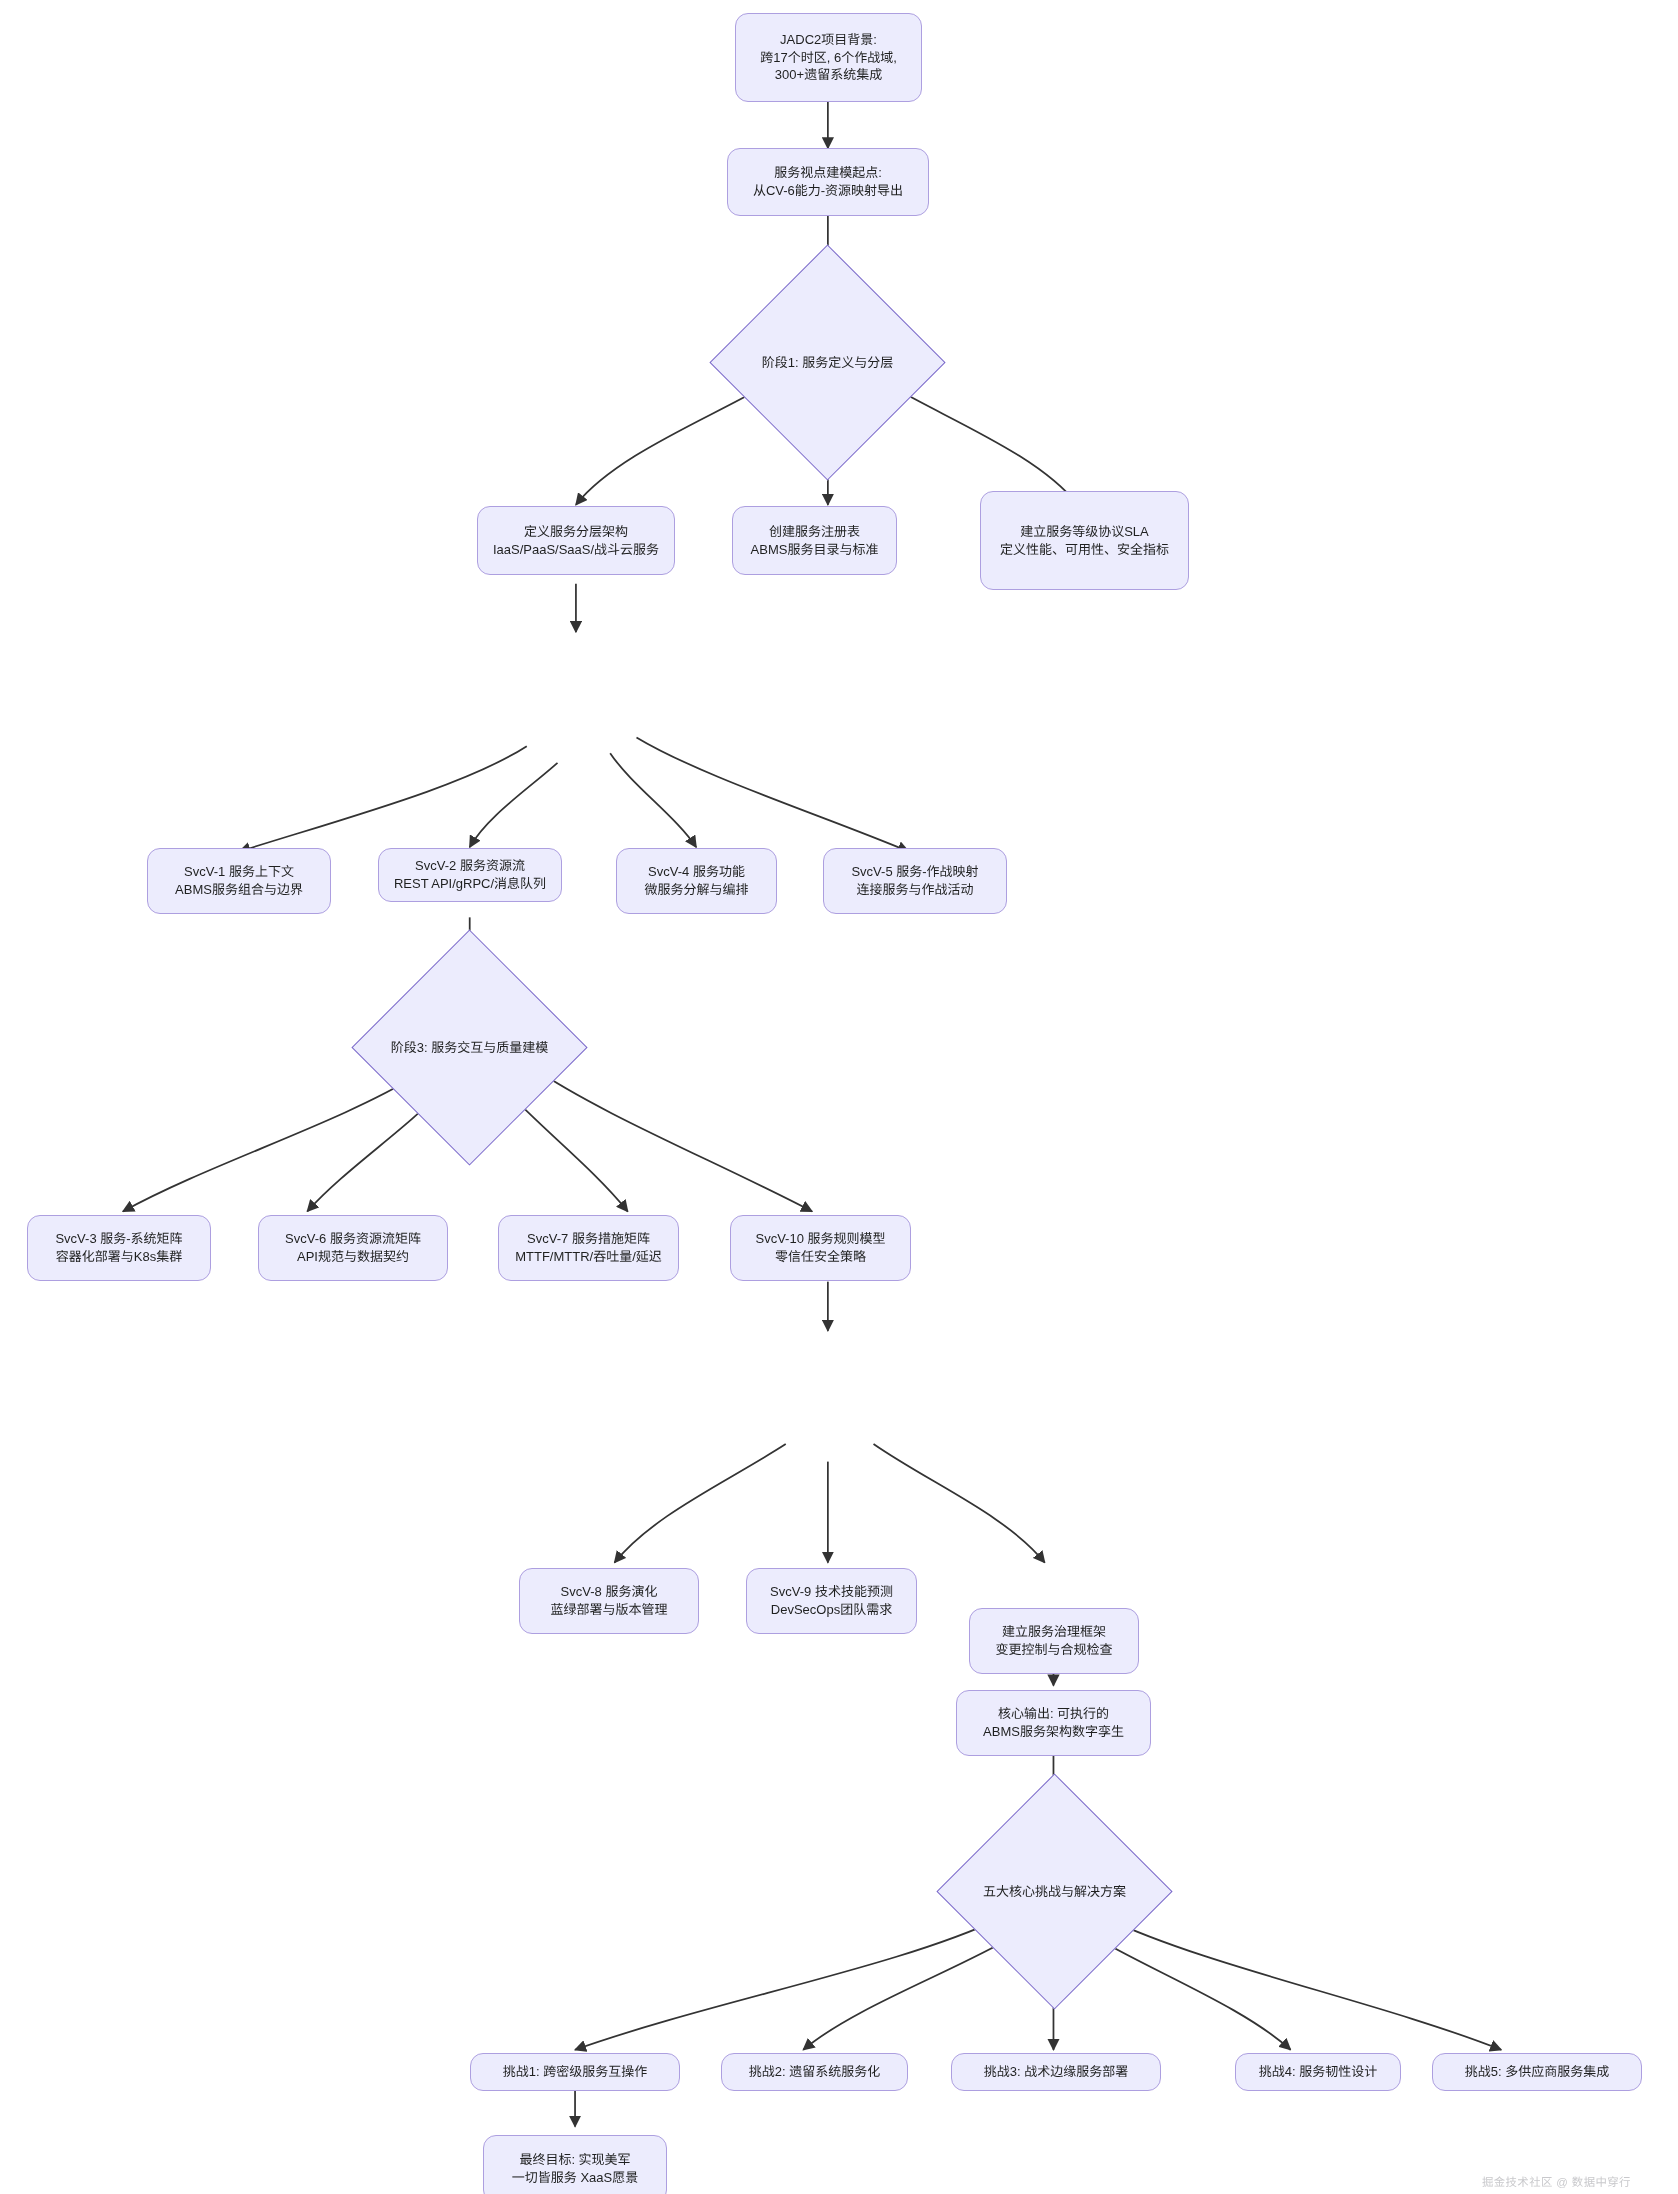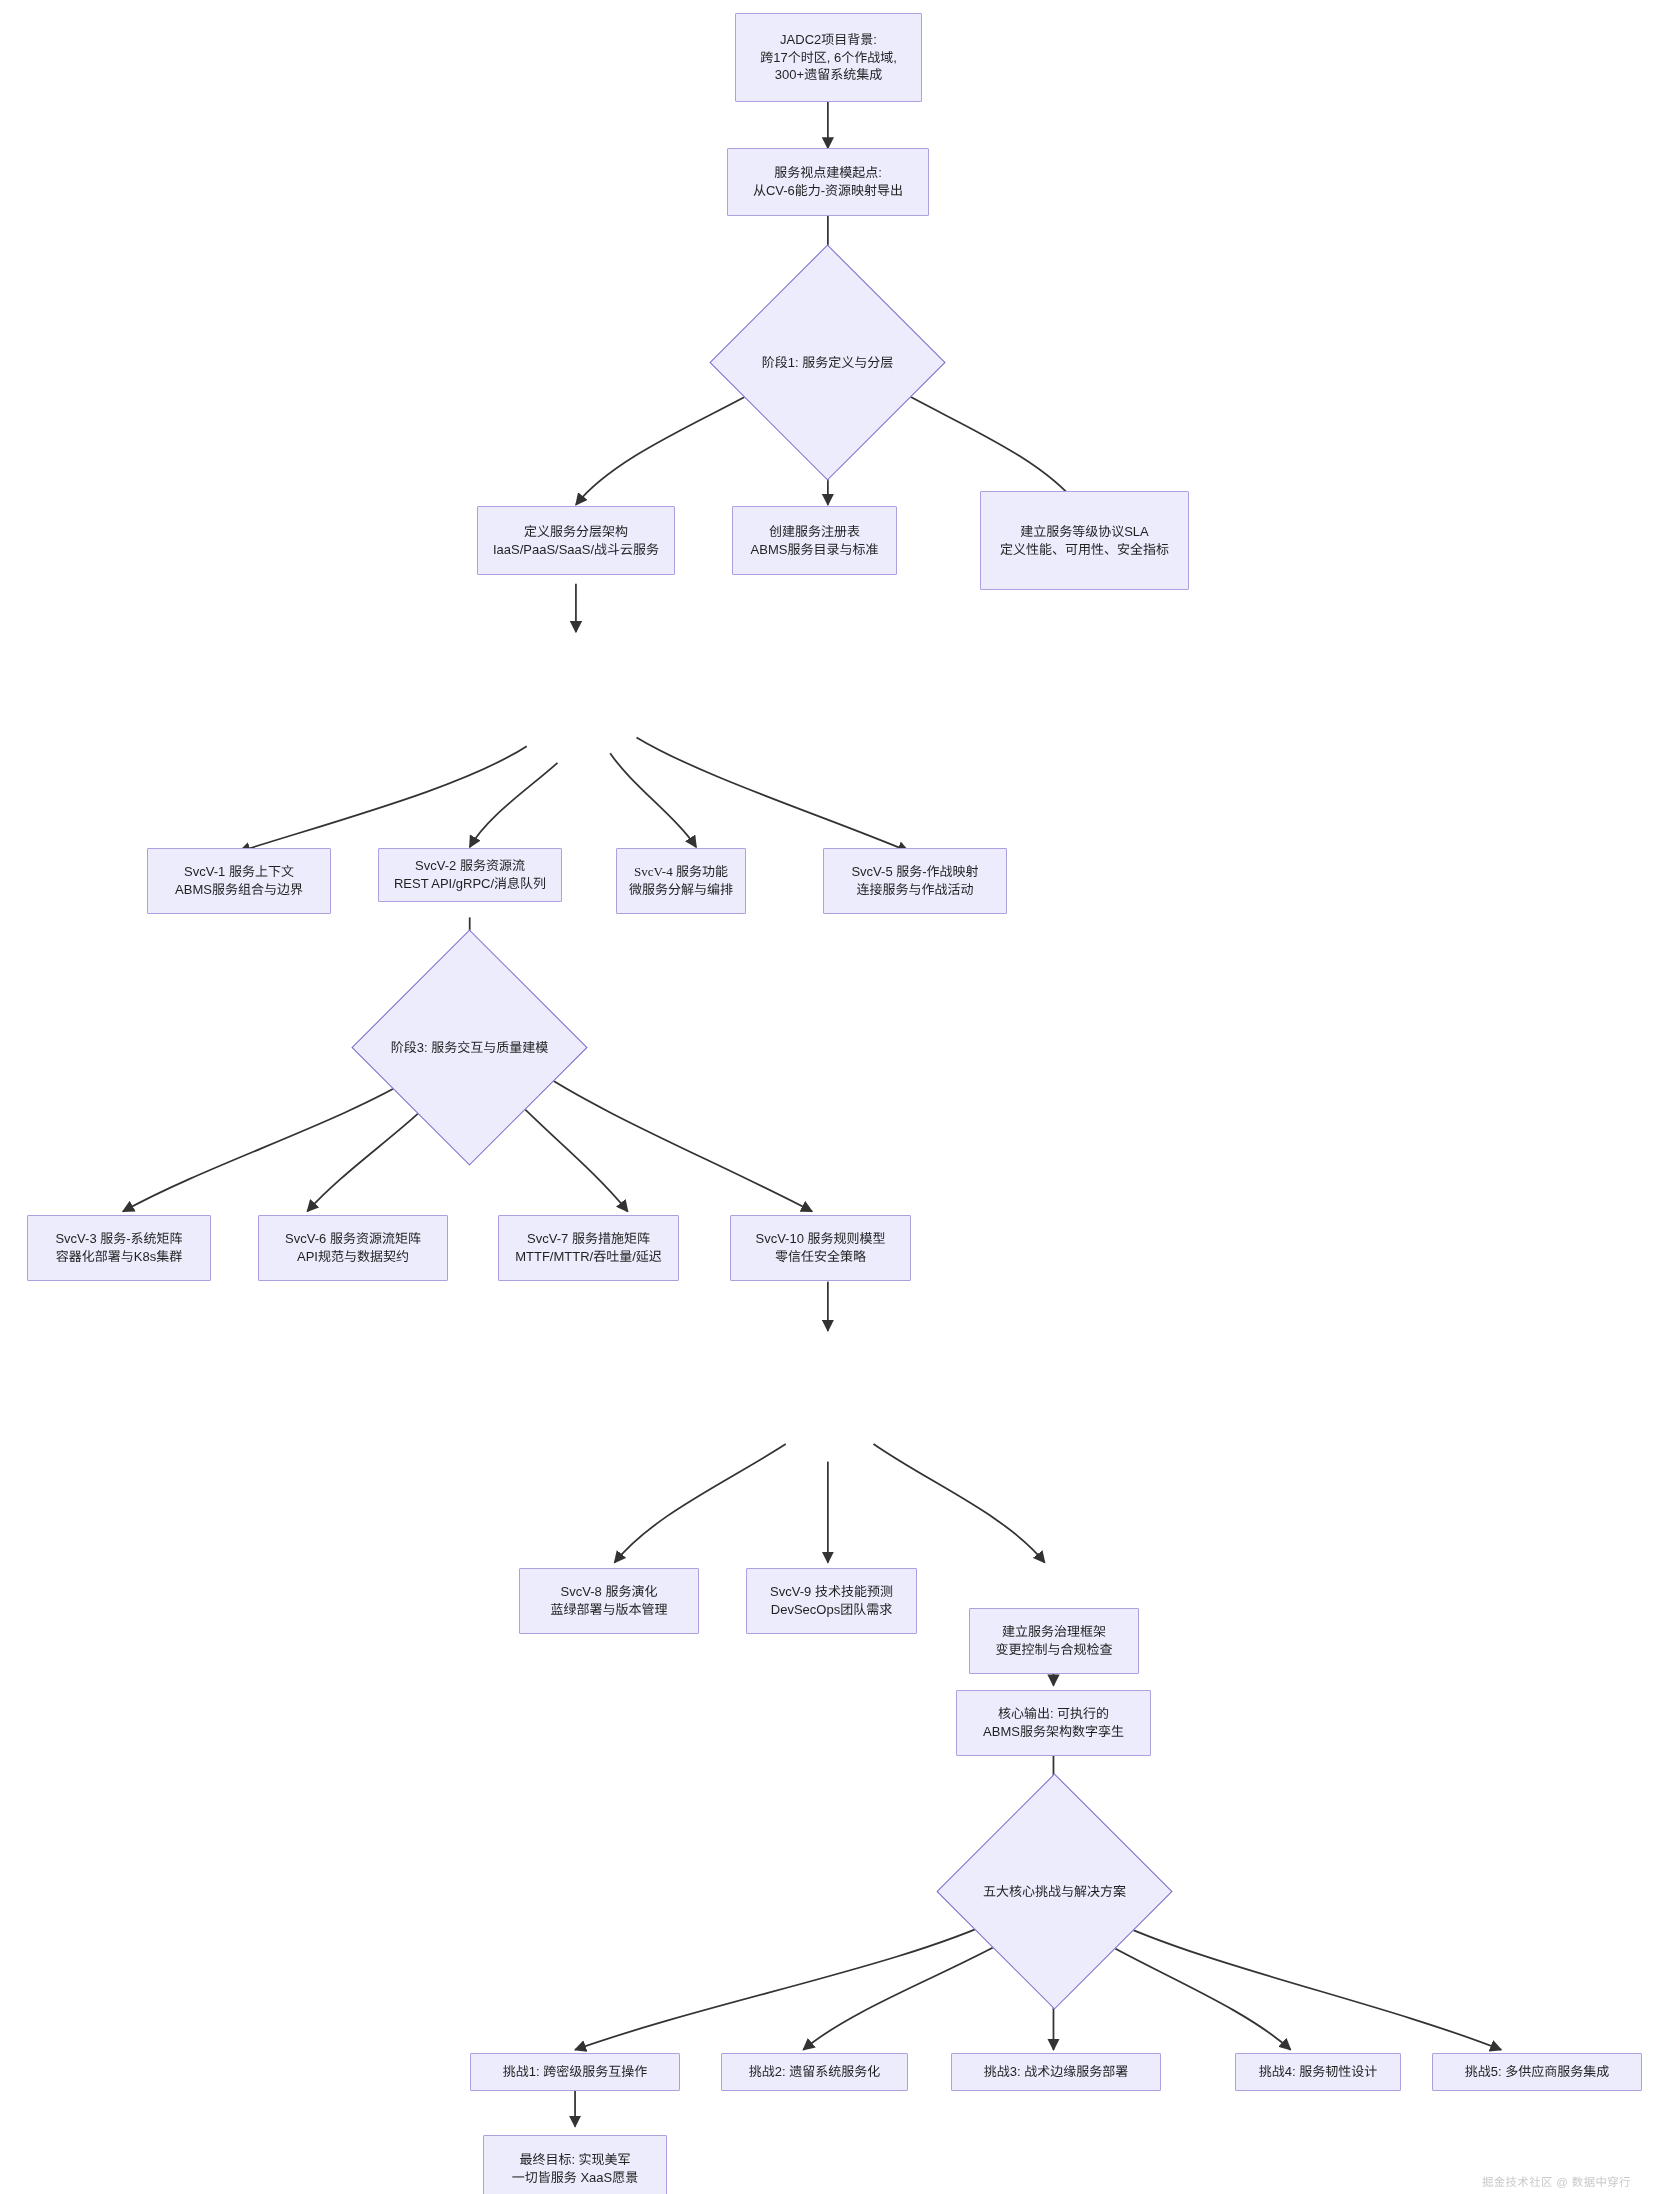--- a/index.html
+++ b/index.html
@@ -34,21 +34,21 @@
     justify-content: center;
     text-align: center;
     color: #1f2020;
     line-height: 1.38;
     white-space: pre-line;
     z-index: 5;
   }
   .node.rect {
     background: #ececfd;
     border: 1.3px solid #ad9fe0;
-    border-radius: 1px;
+    border-radius: 13px;
     padding: 5px 8px;
     font-size: 13px;
   }
   .node.rect .label {
     width: 100%;
   }
   .node.diamond {
     background: transparent;
     border: none;
     font-size: 13px;
@@ -169,21 +169,21 @@
   <div class="node rect" style="left:147px; top:848px; width:184px; height:66px;">
     <span class="label">SvcV-1 服务上下文
 ABMS服务组合与边界</span>
   </div>
 
   <div class="node rect" style="left:378px; top:848px; width:184px; height:54px;">
     <span class="label">SvcV-2 服务资源流
 REST API/gRPC/消息队列</span>
   </div>
 
-  <div class="node rect" style="left:616px; top:848px; width:130px; height:66px;font-family:Liberation Serif, serif;">
+  <div class="node rect" style="left:616px; top:848px; width:161px; height:66px;">
     <span class="label">SvcV-4 服务功能
 微服务分解与编排</span>
   </div>
 
   <div class="node rect" style="left:823px; top:848px; width:184px; height:66px;">
     <span class="label">SvcV-5 服务-作战映射
 连接服务与作战活动</span>
   </div>
 
   <div class="node diamond" style="left:386px; top:964px; width:167px; height:167px;">

